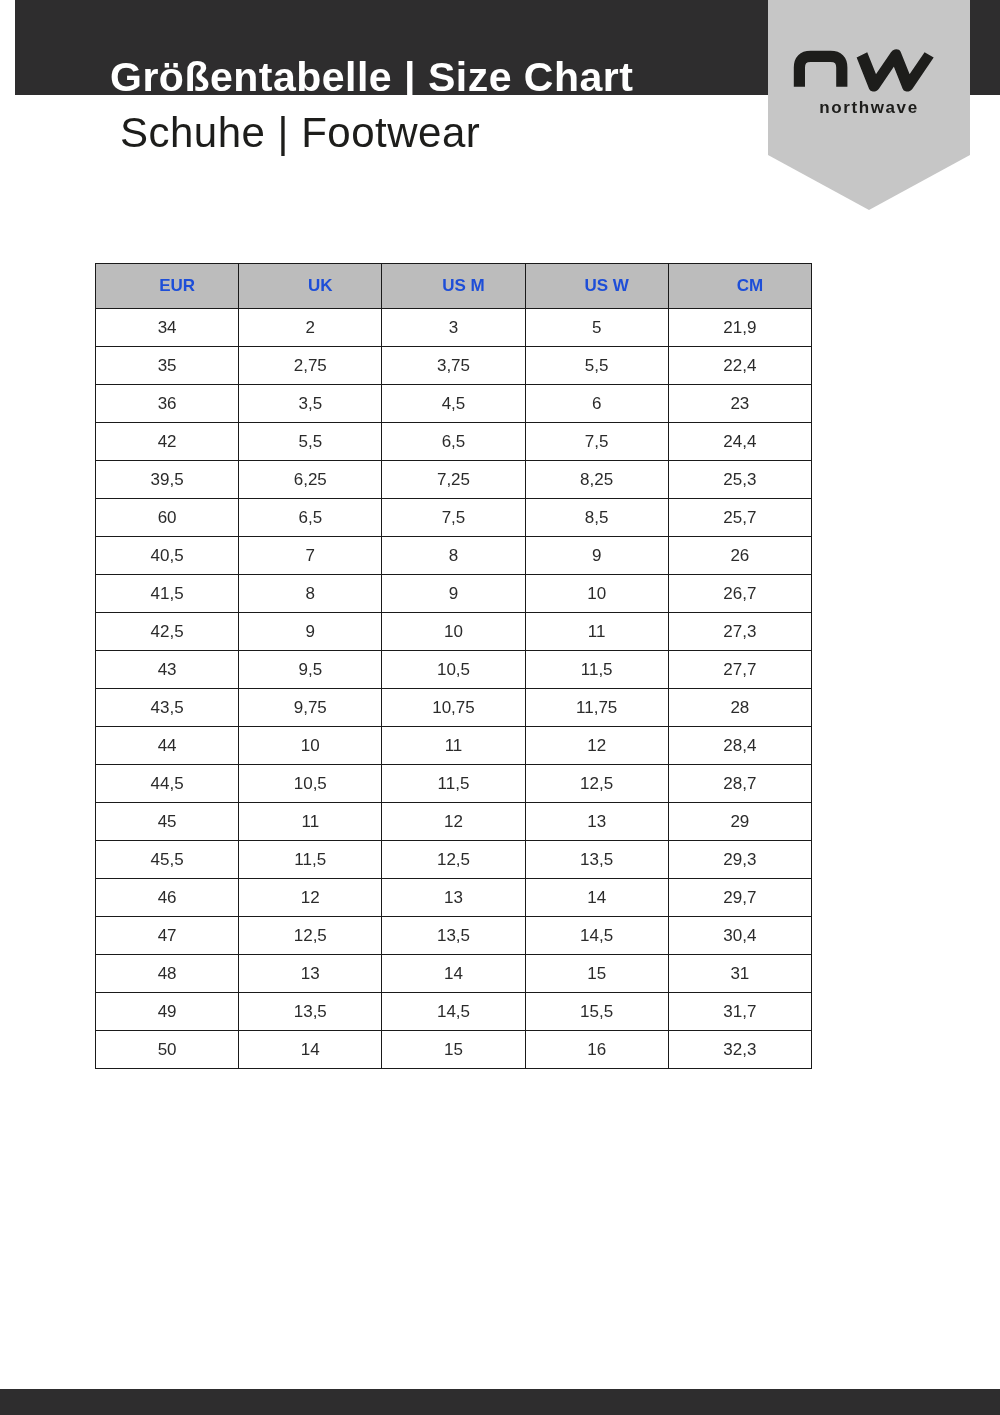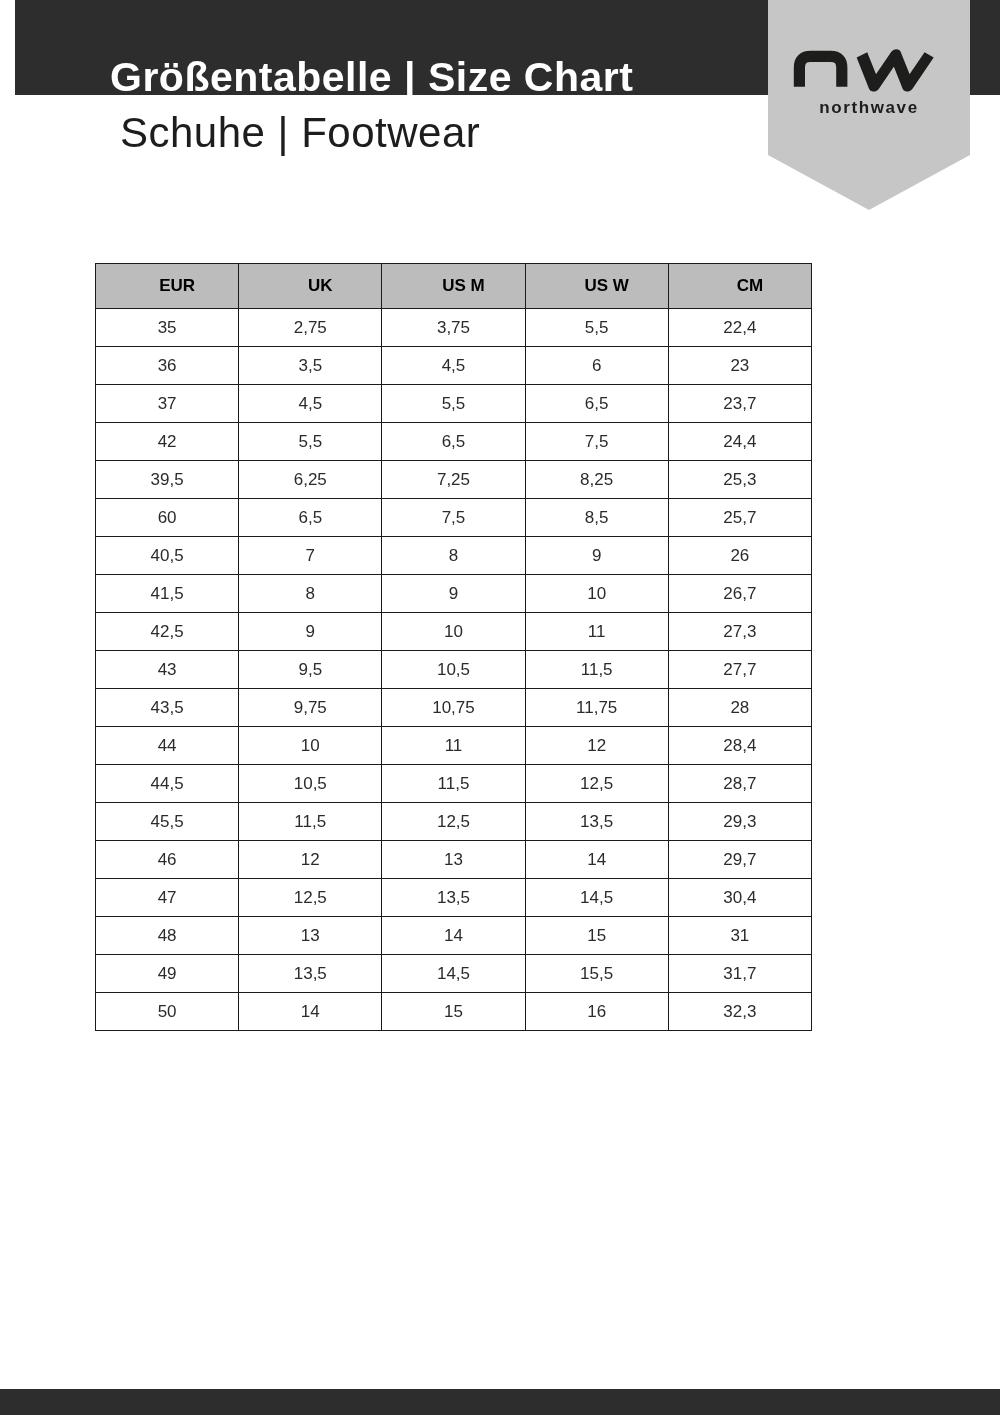--- a/index.html
+++ b/index.html
@@ -71,21 +71,21 @@
   }
   .size-table th, .size-table td{
     border:1.5px solid var(--border);
     text-align:center; vertical-align:middle;
     width:20%;
   }
   .size-table th{
     height:45px;
     background:var(--table-header-bg);
     font-size:17px; font-weight:bold;
-    color:#000000;
+    color:#1d4ed8;
     padding-left:20px;
   }
   .size-table td{
     height:38px;
     font-size:17px; font-weight:400;
     color:#2b2b2b;
     background:#ffffff;
   }
 </style>
 </head>
@@ -110,41 +110,41 @@
     <tr>
       <th>EUR</th>
       <th>UK</th>
       <th>US M</th>
       <th>US W</th>
       <th>CM</th>
     </tr>
   </thead>
   <tbody>
       <tr>
+        <td>34</td>
+        <td>2</td>
+        <td>3</td>
+        <td>5</td>
+        <td>21,9</td>
+      </tr>
+      <tr>
         <td>35</td>
         <td>2,75</td>
         <td>3,75</td>
         <td>5,5</td>
         <td>22,4</td>
       </tr>
       <tr>
         <td>36</td>
         <td>3,5</td>
         <td>4,5</td>
         <td>6</td>
         <td>23</td>
       </tr>
       <tr>
-        <td>37</td>
-        <td>4,5</td>
-        <td>5,5</td>
-        <td>6,5</td>
-        <td>23,7</td>
-      </tr>
-      <tr>
         <td>42</td>
         <td>5,5</td>
         <td>6,5</td>
         <td>7,5</td>
         <td>24,4</td>
       </tr>
       <tr>
         <td>39,5</td>
         <td>6,25</td>
         <td>7,25</td>
@@ -201,20 +201,27 @@
         <td>28,4</td>
       </tr>
       <tr>
         <td>44,5</td>
         <td>10,5</td>
         <td>11,5</td>
         <td>12,5</td>
         <td>28,7</td>
       </tr>
       <tr>
+        <td>45</td>
+        <td>11</td>
+        <td>12</td>
+        <td>13</td>
+        <td>29</td>
+      </tr>
+      <tr>
         <td>45,5</td>
         <td>11,5</td>
         <td>12,5</td>
         <td>13,5</td>
         <td>29,3</td>
       </tr>
       <tr>
         <td>46</td>
         <td>12</td>
         <td>13</td>

